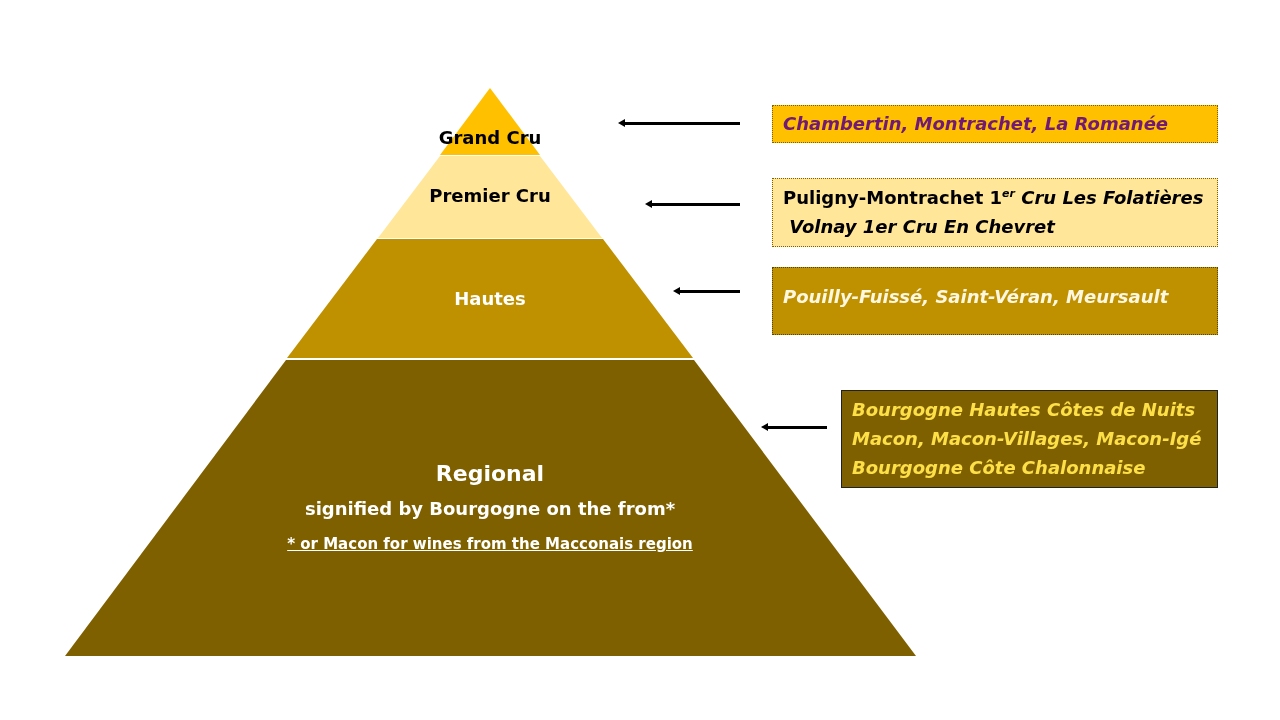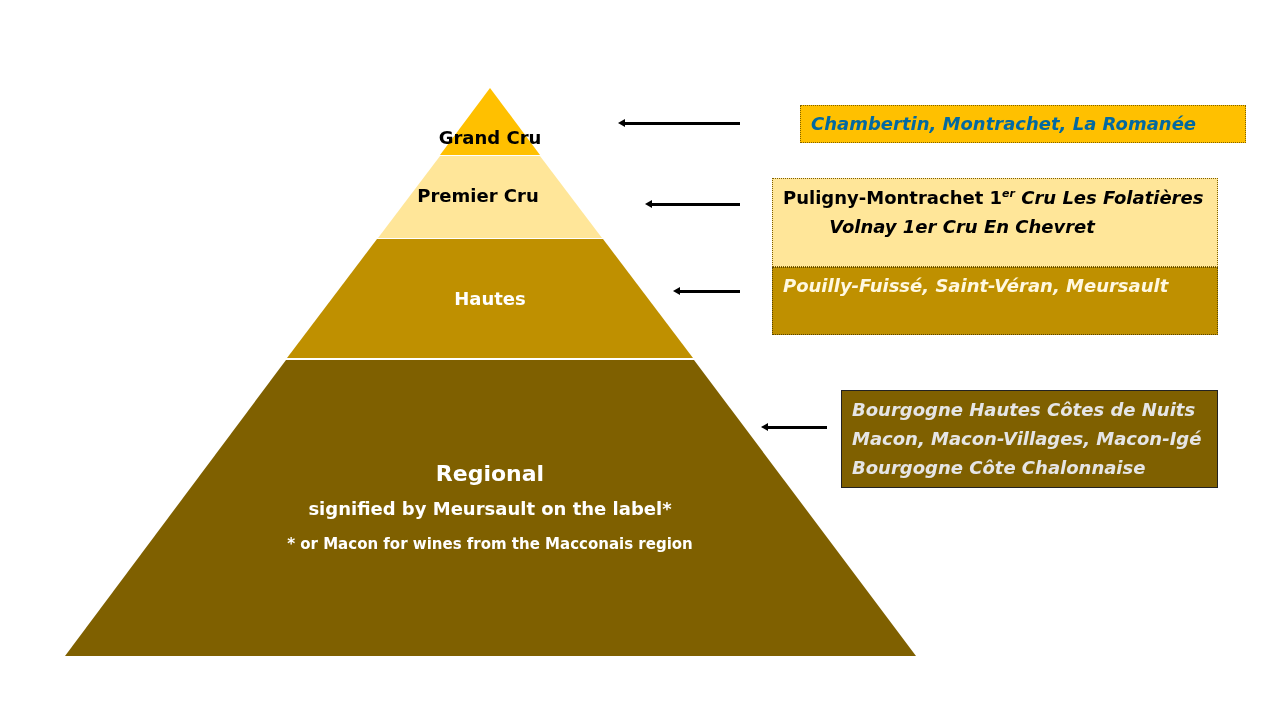--- a/index.html
+++ b/index.html
@@ -19,41 +19,41 @@
 
 <svg class="pyr" width="1280" height="720">
 
   <polygon points="490,88 440,155 540,155" fill="#FFC000"></polygon>
   <polygon points="440,156 540,156 602,238 378,238" fill="#FFE699"></polygon>
   <polygon points="377,239 603,239 693,358 287,358" fill="#BF9000"></polygon>
   <polygon points="286,360 694,360 916,656 65,656" fill="#7F6000"></polygon>
 </svg>
 
 <div class="lbl" style="left:430px; top:127px; width:120px; font-size:18px; color:#000;">Grand Cru</div>
-<div class="lbl" style="left:398px; top:185px; width:160px; font-size:18px; color:#000;">Premier Cru</div>
+<div class="lbl" style="left:410px; top:185px; width:160px; font-size:18px; color:#000;">Premier Cru</div>
 <div class="lbl" style="left:410px; top:288px; width:160px; font-size:18px; color:#fff;">Hautes</div>
 <div class="lbl" style="left:340px; top:461px; width:300px; font-size:22px; color:#fff;">Regional</div>
-<div class="lbl" style="left:240px; top:498px; width:500px; font-size:18px; color:#fff;">signified by Meursault on the label*</div>
-<div class="lbl" style="left:240px; top:535px; width:500px; font-size:15px; color:#fff;">* or Macon for wines from the Macconais region</div>
+<div class="lbl" style="left:240px; top:498px; width:500px; font-size:18px; color:#fff;">signified by Bourgogne on the from*</div>
+<div class="lbl" style="left:240px; top:535px; width:500px; font-size:15px; color:#fff;text-decoration:underline;">* or Macon for wines from the Macconais region</div>
 
 <div class="arrow" style="left:624px; top:122px; width:116px;"></div>
 <div class="arrow" style="left:651px; top:203px; width:89px;"></div>
 <div class="arrow" style="left:679px; top:290px; width:61px;"></div>
 <div class="arrow" style="left:767px; top:426px; width:60px;"></div>
 
-<div class="box" style="left:772px; top:105px; width:446px; height:38px; background:#FFC000; border:1px dotted #7f6000; color:#0369a1; padding-top:3px;margin-left:28px;">
+<div class="box" style="left:772px; top:105px; width:446px; height:38px; background:#FFC000; border:1px dotted #7f6000; color:#701a75; padding-top:3px;">
   <div>Chambertin, Montrachet, La Romanée</div>
 </div>
 
-<div class="box" style="left:772px; top:178px; width:446px; height:89px; background:#FFE699; border:1px dotted #7f6000; color:#000;">
+<div class="box" style="left:772px; top:178px; width:446px; height:69px; background:#FFE699; border:1px dotted #7f6000; color:#000;">
   <div><span style="font-style:normal">Puligny-Montrachet 1</span><sup>er</sup><span> Cru Les Folatières</span></div>
-  <div style="white-space:pre;margin-left:40px;"> Volnay 1er Cru En Chevret</div>
+  <div style="white-space:pre;"> Volnay 1er Cru En Chevret</div>
 </div>
 
-<div class="box" style="left:772px; top:267px; width:446px; height:68px; background:#BF9000; border:1px dotted #5a4500; color:#fff8e0; padding-top:3px;">
+<div class="box" style="left:772px; top:267px; width:446px; height:68px; background:#BF9000; border:1px dotted #5a4500; color:#fff8e0; padding-top:14px;">
   <div>Pouilly-Fuissé, Saint-Véran, Meursault</div>
 </div>
 
-<div class="box" style="left:841px; top:390px; width:377px; height:98px; background:#7F6000; border:1px solid #222; color:#e5e5e5; padding-top:4px;">
+<div class="box" style="left:841px; top:390px; width:377px; height:98px; background:#7F6000; border:1px solid #222; color:#fde047; padding-top:4px;">
   <div>Bourgogne Hautes Côtes de Nuits</div>
   <div>Macon, Macon-Villages, Macon-Igé</div>
   <div>Bourgogne Côte Chalonnaise</div>
 </div>
 
 </body></html>

